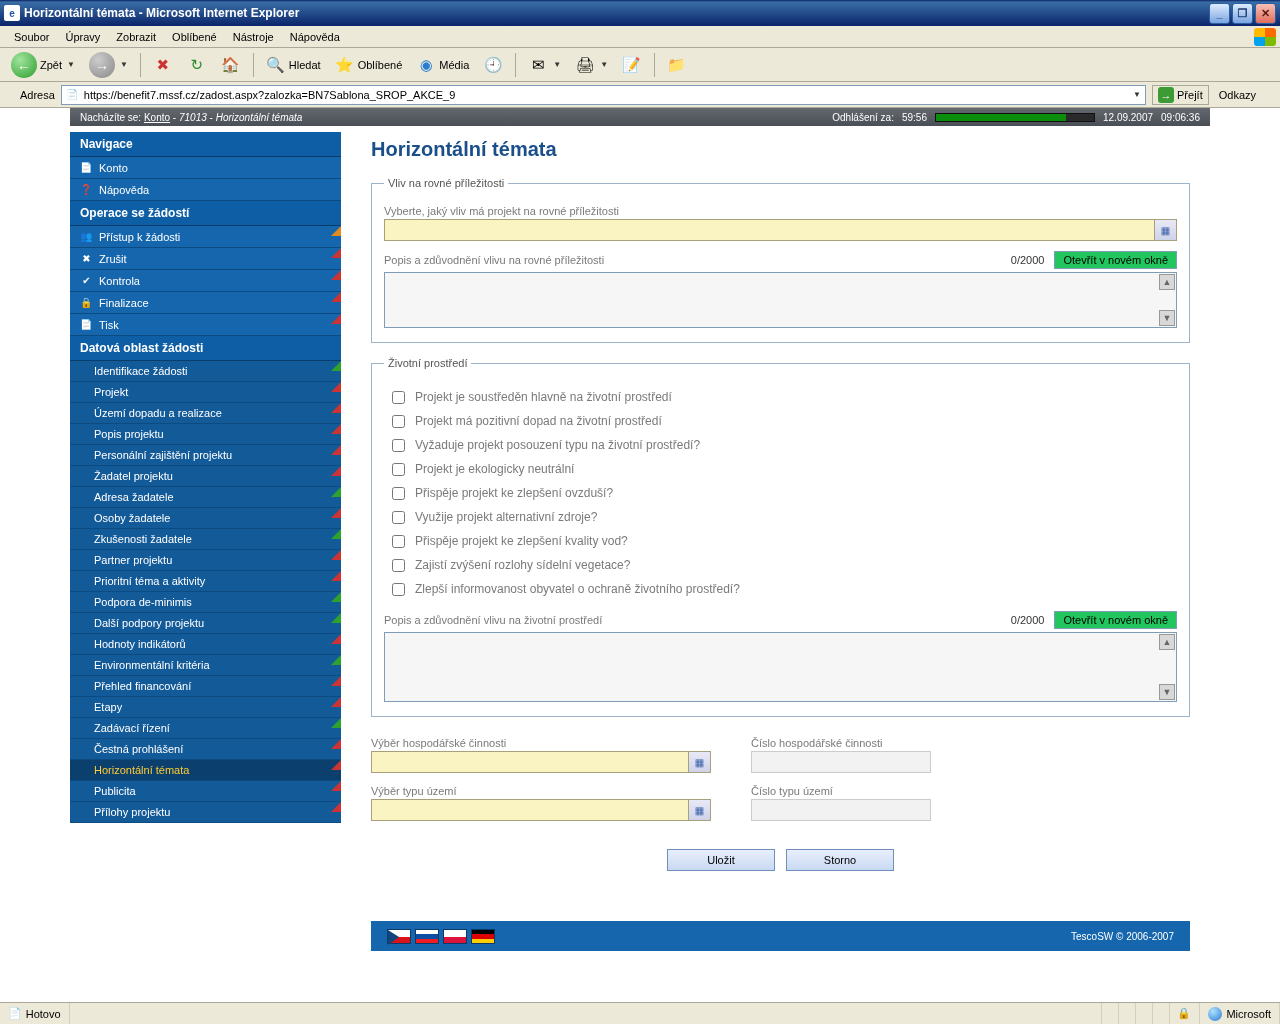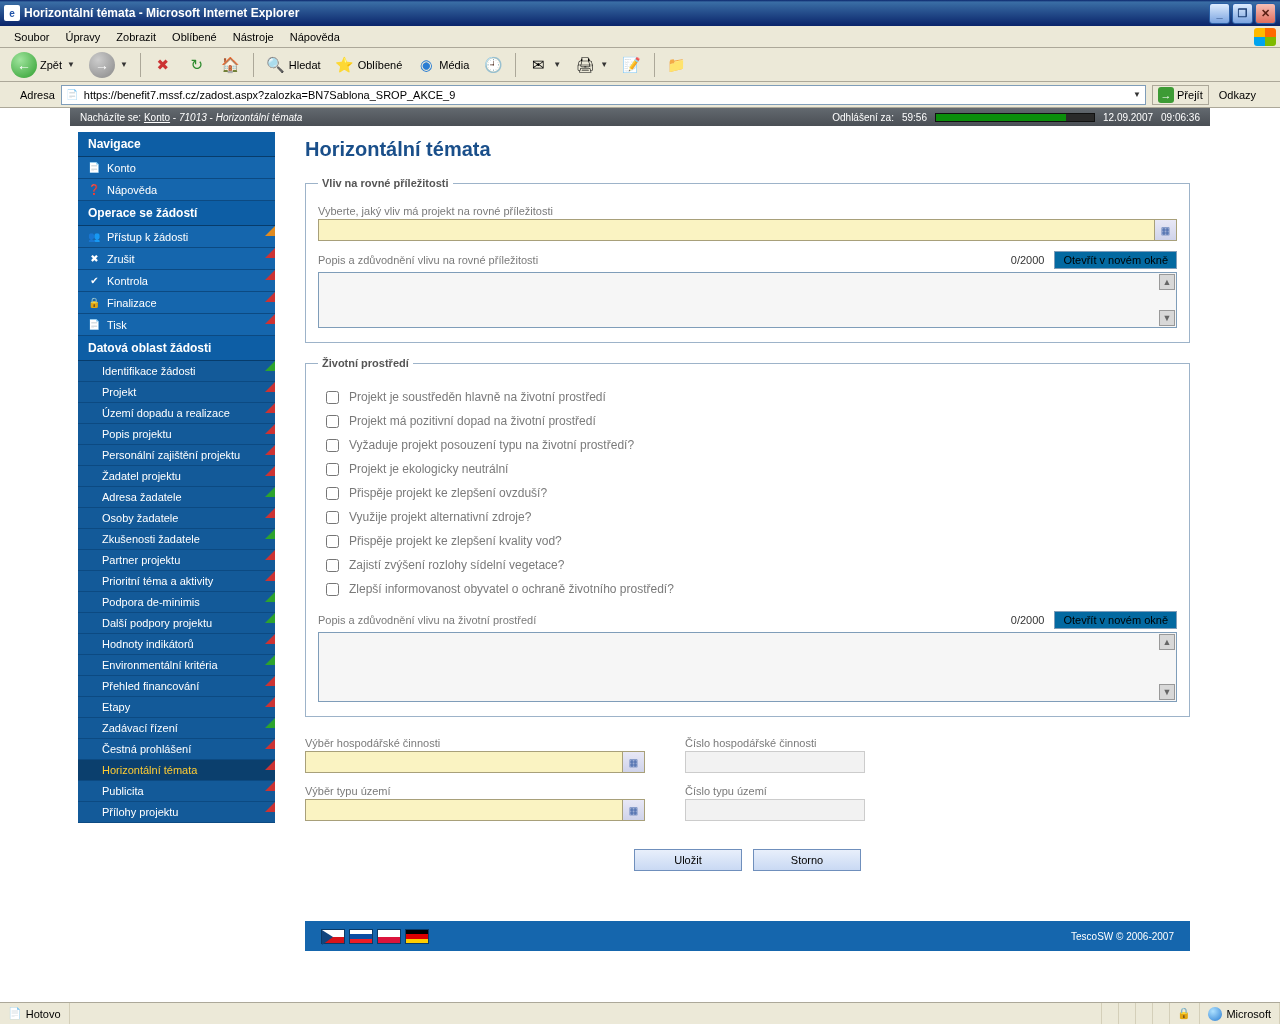--- a/index.html
+++ b/index.html
@@ -43,41 +43,41 @@
 
 .topstrip { background: linear-gradient(#63696f,#4a4f55); color: #fff; height: 18px; display: flex; align-items: center; padding: 0 10px; font-size: 10px; }
 .topstrip a { color: #fff; text-decoration: underline; }
 .topstrip .right { margin-left: auto; display: flex; align-items: center; gap: 8px; }
 .topstrip .progress { width: 160px; height: 9px; background: #2a2a2a; border: 1px solid #111; }
 .topstrip .progress .fill { width: 82%; height: 100%; background: #0b8e0b; }
 
 .body-wrap { display: flex; background: #fff; padding-top: 6px; }
 
 
-.sidebar { width: 197px; margin-left: 8px; }
+.sidebar { width: 271px; }
 .sb-header { background: #0d5ea5; color: #fff; font-weight: bold; padding: 5px 10px; font-size: 12px; border-bottom: 1px solid #073c6b; }
 .sb-item { background: #1566ad; color: #fff; padding: 4px 8px 4px 10px; font-size: 11px; border-bottom: 1px solid #0c4a82; display: flex; align-items: center; gap: 6px; cursor: pointer; position: relative; }
 .sb-item .slash { position: absolute; right: 0; top: 0; width: 0; height: 0; border-left: 10px solid transparent; border-bottom: 10px solid #c33; }
 .sb-item .slash.orange { border-bottom-color: #e08a1f; }
 .sb-sub { background: #135a99; color: #fff; padding: 4px 8px 4px 24px; font-size: 11px; border-bottom: 1px solid #0c4a82; cursor: pointer; position: relative; }
 .sb-sub.active { background: #0b3f6d; color: #ffcc33; }
 .sb-ico { width: 13px; height: 13px; display: inline-flex; align-items: center; justify-content: center; font-size: 10px; }
 
 
 .main { flex: 1; padding: 0 20px 20px 30px; }
 h1.page-title { color: #1a4f8a; font-size: 20px; font-weight: bold; margin: 6px 0 16px; }
 fieldset { border: 1px solid #9db3c9; padding: 10px 12px 14px; margin-bottom: 14px; }
-legend { color: #555; padding: 0 4px; font-size: 11px; font-weight: bold; }
+legend { color: #555; padding: 0 4px; font-size: 11px; }
 .flabel { color: #7a7a7a; font-size: 11px; margin: 6px 0 2px; }
 .yellow-input { display: flex; align-items: stretch; border: 1px solid #a8a07a; background: #faf3c2; height: 22px; }
 .yellow-input .val { flex: 1; padding: 3px 5px; }
 .yellow-input .picker { width: 22px; background: linear-gradient(#e8e8f6,#cfd3ea); border-left: 1px solid #a8a07a; display: flex; align-items: center; justify-content: center; cursor: pointer; font-size: 10px; color: #3a5fa5; }
 .row { display: flex; align-items: center; gap: 10px; margin-top: 10px; }
 .counter { color: #333; font-size: 11px; margin-left: auto; }
-.open-btn { background: #0369a1; border: 1px solid #7f9db9; padding: 2px 8px; cursor: pointer; font-size: 11px; }
+.open-btn { background: #22c55e; border: 1px solid #7f9db9; padding: 2px 8px; cursor: pointer; font-size: 11px; }
 .richtext { border: 1px solid #7f9db9; background: #f6f6f6; height: 56px; margin-top: 3px; position: relative; }
 .richtext.big { height: 70px; }
 .richtext .scroll-arrow { position: absolute; right: 1px; width: 16px; height: 16px; background: #d8d8d8; border: 1px solid #999; display: flex; align-items: center; justify-content: center; font-size: 9px; color: #666; }
 .richtext .scroll-arrow.up { top: 1px; }
 .richtext .scroll-arrow.down { bottom: 1px; }
 .checklist { margin: 6px 0; }
 .checklist label { display: flex; align-items: center; gap: 10px; color: #7a7a7a; padding: 5px 0 5px 8px; font-size: 12px; }
 .checklist input[type=checkbox] { width: 13px; height: 13px; }
 .two-col { display: flex; gap: 40px; align-items: flex-end; }
 .two-col .col { flex: 0 0 340px; }

